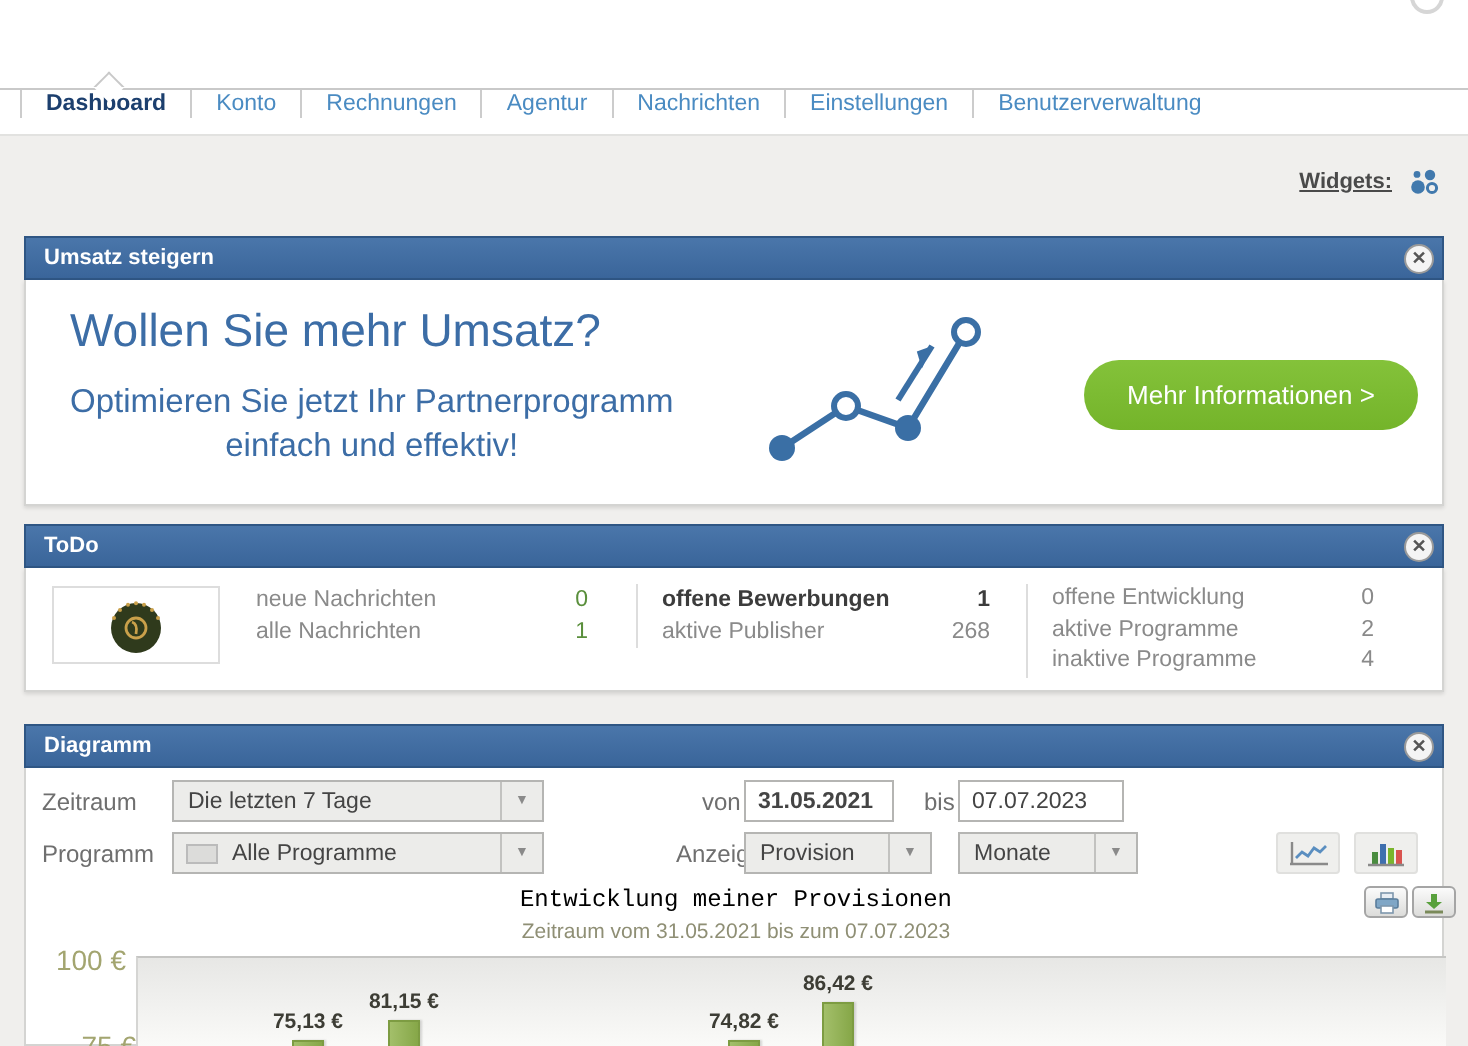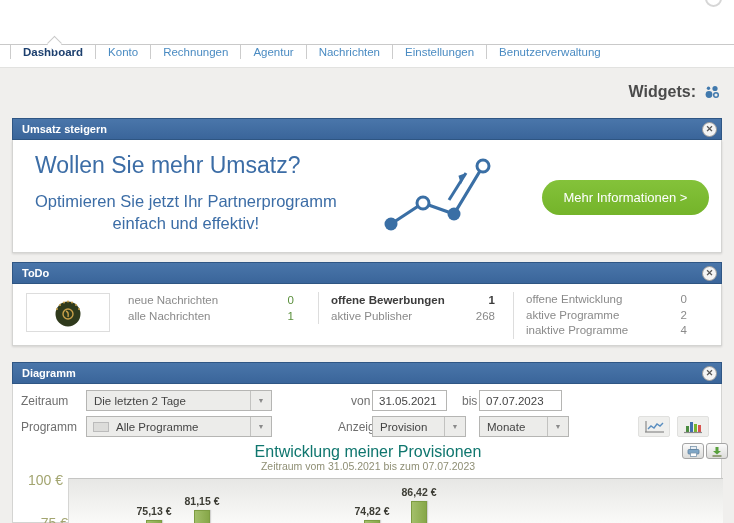--- a/index.html
+++ b/index.html
@@ -16,21 +16,21 @@
     border-top:1px solid #c9c9c9; border-bottom:1px solid #e2e2e0;
     display:flex; align-items:flex-start; padding-left:10px; }
   .nav-item { font-size:11.5px; color:#4a8bc2; padding:0 12px; border-left:1px solid #ccc;
     line-height:14px; cursor:pointer; white-space:nowrap; }
   .nav-item.active { color:#1c3f6e; font-weight:bold; }
   .notch { position:absolute; left:49px; top:38px; width:11px; height:11px; background:#fff;
     border:1px solid #c9c9c9; border-right-color:transparent; border-bottom-color:transparent;
     transform:rotate(45deg); z-index:3; }
   
   .widgets-row { position:absolute; top:83px; right:14px; display:flex; align-items:center; gap:8px; }
-  .widgets-label { font-size:16px; color:#4a4a4a; font-weight:600; }
+  .widgets-label { font-size:11px; color:#4a4a4a; font-weight:600;text-decoration:underline; }
   
   .panel-header { position:absolute; left:12px; width:710px; height:22px;
     background:linear-gradient(#4a76aa,#3a659a); border:1px solid #2f5684;
     display:flex; align-items:center; }
   .panel-title { color:#fff; font-size:11px; font-weight:bold; padding-left:9px; }
   .panel-close { position:absolute; right:4px; top:3px; width:15px; height:15px; border-radius:50%;
     background:#f4f4f4; border:1px solid #9a9a9a; color:#555; font-size:9px; font-weight:bold;
     display:flex; align-items:center; justify-content:center; cursor:pointer; line-height:1; }
   .panel-body { position:absolute; left:12px; width:710px; background:#fff;
     border:1px solid #d4d4d2; border-top:none; box-shadow:0 1px 2px rgba(0,0,0,.12); }
@@ -65,21 +65,21 @@
     font-size:11.5px; color:#444; padding-left:6px; font-family:"Liberation Sans", sans-serif; }
   .mini-prog-icon { width:16px; height:10px; margin-left:6px; background:#dcdcda;
     border:1px solid #bbb; display:inline-block; }
   .charttype-btn { position:absolute; width:32px; height:21px; background:#efefed;
     border:1px solid #e0e0de; border-radius:2px; display:flex; align-items:center;
     justify-content:center; cursor:pointer; }
   .mini-btn { position:absolute; width:22px; height:16px; border:1px solid #a5a5a5; border-radius:3px;
     background:linear-gradient(#fbfbfb,#dcdcda); display:flex; align-items:center; justify-content:center;
     cursor:pointer; }
   .chart-title { position:absolute; left:0; width:710px; top:59px; text-align:center;
-    font-size:16px; color:#0f766e; }
+    font-size:12px; color:#000000;font-family:Liberation Mono, monospace; }
   .chart-subtitle { position:absolute; left:0; width:710px; top:76px; text-align:center;
     font-size:10.5px; color:#8f8f75; }
   
   .plot-area { position:absolute; left:68px; top:478px; width:655px; height:45px;
     background:linear-gradient(#e7e7e5,#fafaf8); border-top:1px solid #c5c5c3; border-left:1px solid #d5d5d3; }
   .ytick { position:absolute; width:55px; text-align:right; font-size:14px; color:#a3a570; }
   .ytick-100 { left:8px; top:472px; }
   .ytick-75 { left:13px; top:515px; }
   .bar { position:absolute; background:linear-gradient(90deg,#a3bf6a,#86a748);
     border:1px solid #7d9c42; box-shadow:1px 0 1px rgba(0,0,0,.15); }
@@ -199,25 +199,25 @@
   </div>
 
   <div class="panel-header" style="top:362px;text-align:right;">
     <span class="panel-title">Diagramm</span>
     <span class="panel-close">✕</span>
   </div>
   <div class="panel-body" style="top:384px; height:139px; box-shadow:none;">
 
     <span class="flt-label" style="left:8px; top:10px;">Zeitraum</span>
     <div class="selectbox" style="left:73px; top:6px; width:186px;">
-      <span class="sel-text">Die letzten 2 Tage</span>
+      <span class="sel-text">Die letzten 7 Tage</span>
       <span class="sel-arrow">▼</span>
     </div>
     <span class="flt-label" style="left:338px; top:10px;">von</span>
-    <input class="datebox" style="left: 359px; top: 6px; width: 75px;" value="31.05.2021">
+    <input class="datebox" style="left: 359px; top: 6px; width: 75px; font-weight: bold;" value="31.05.2021">
     <span class="flt-label" style="left:449px; top:10px;">bis</span>
     <input class="datebox" style="left: 466px; top: 6px; width: 83px;" value="07.07.2023">
 
     <span class="flt-label" style="left:8px; top:36px;">Programm</span>
     <div class="selectbox" style="left:73px; top:32px; width:186px;">
       <span class="mini-prog-icon"></span>
       <span class="sel-text">Alle Programme</span>
       <span class="sel-arrow">▼</span>
     </div>
     <span class="flt-label" style="left:325px; top:36px;">Anzeige</span>

